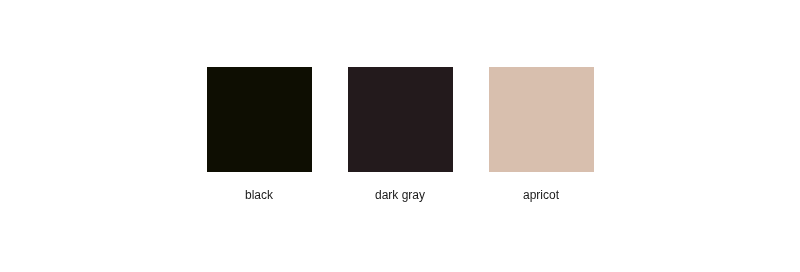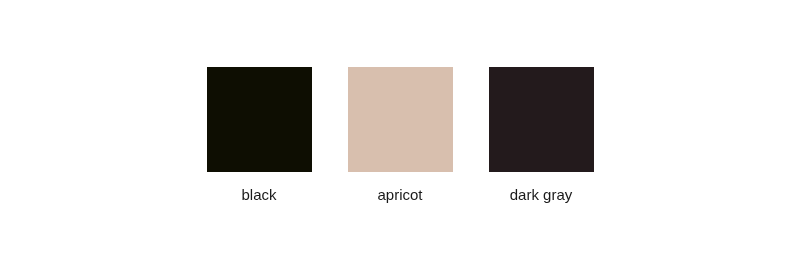--- a/index.html
+++ b/index.html
@@ -36,43 +36,43 @@
     align-items: center;
   }
   .swatch-chip {
     width: 105px;
     height: 105px;
     display: block;
   }
   .swatch-label {
     margin-top: 16px;
     font-family: "Liberation Sans", sans-serif;
-    font-size: 15px;
+    font-size: 12px;
     line-height: 14px;
     color: #1a1a1a;
     text-align: center;
     white-space: nowrap;
   }
 </style>
 </head>
 <body style="background-color: rgb(255, 255, 255);">
 
 <div id="palette-canvas">
 
   <div class="swatch-row">
 
     <div class="swatch-cell">
       <div class="swatch-chip" style="background-color: rgb(14, 14, 2);"></div>
       <div class="swatch-label">black</div>
     </div>
 
     <div class="swatch-cell">
-      <div class="swatch-chip" style="background-color: rgb(216, 191, 174);"></div>
-      <div class="swatch-label">apricot</div>
+      <div class="swatch-chip" style="background-color: rgb(35, 26, 28);"></div>
+      <div class="swatch-label">dark gray</div>
     </div>
 
     <div class="swatch-cell">
-      <div class="swatch-chip" style="background-color: rgb(35, 26, 28);"></div>
-      <div class="swatch-label">dark gray</div>
+      <div class="swatch-chip" style="background-color: rgb(216, 191, 174);"></div>
+      <div class="swatch-label">apricot</div>
     </div>
 
   </div>
 </div>
 
 </body></html>

